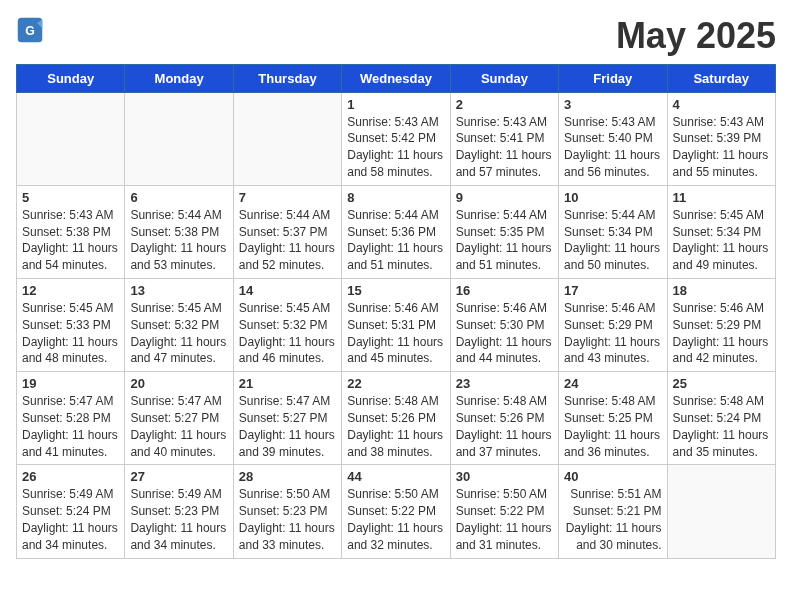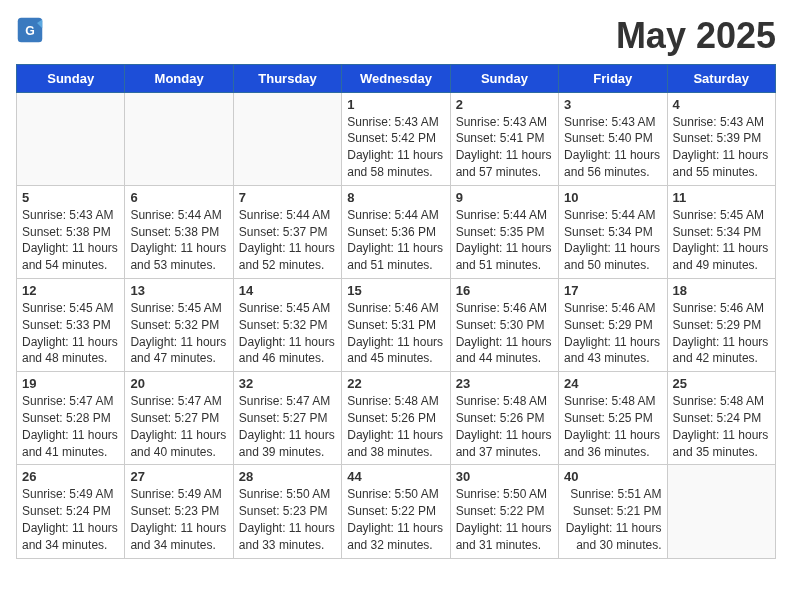--- a/index.html
+++ b/index.html
@@ -260,21 +260,21 @@
 and 41 minutes.</div>
         </td>
         <td>
           <span class="day-num">20</span>
           <div class="day-info" style="white-space: pre-line;">Sunrise: 5:47 AM
 Sunset: 5:27 PM
 Daylight: 11 hours
 and 40 minutes.</div>
         </td>
         <td>
-          <span class="day-num">32</span>
+          <span class="day-num">21</span>
           <div class="day-info" style="white-space: pre-line;">Sunrise: 5:47 AM
 Sunset: 5:27 PM
 Daylight: 11 hours
 and 39 minutes.</div>
         </td>
         <td>
           <span class="day-num">22</span>
           <div class="day-info" style="white-space: pre-line;">Sunrise: 5:48 AM
 Sunset: 5:26 PM
 Daylight: 11 hours

